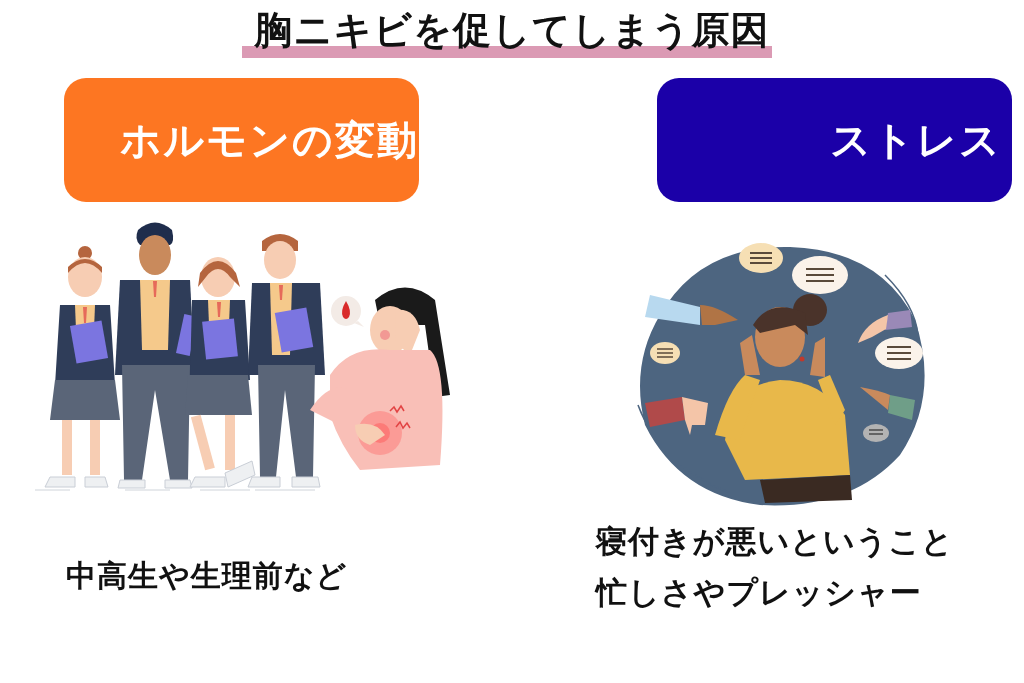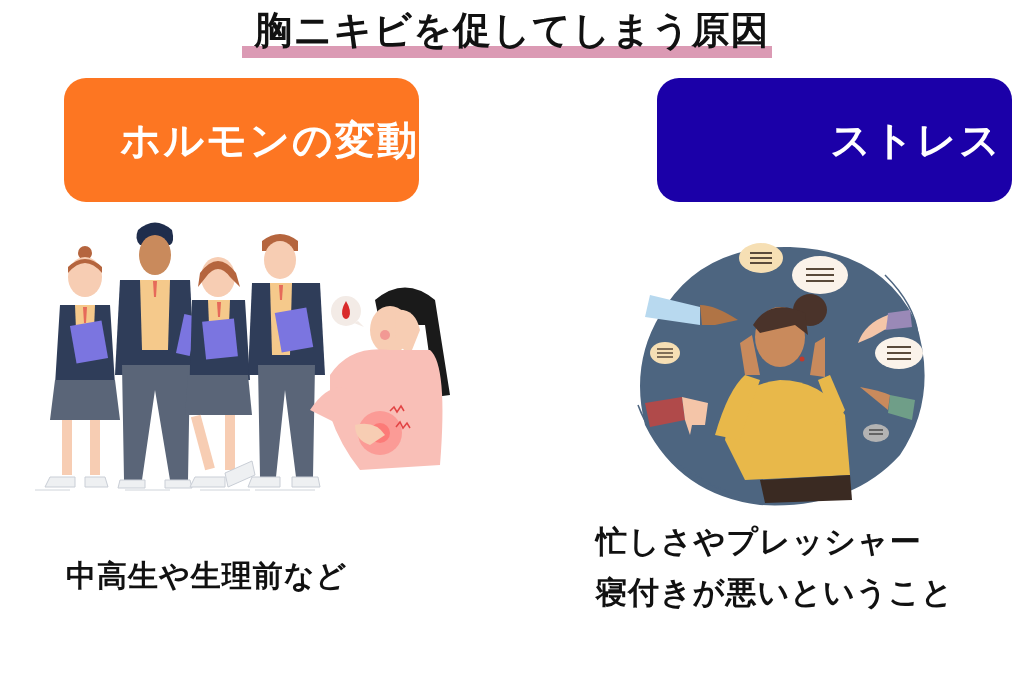--- a/index.html
+++ b/index.html
@@ -181,15 +181,15 @@
     <path d="M225 185 L210 150 L198 155 L215 200 Z" fill="#e8b84a"></path>
     <path d="M140 255 L230 250 L232 275 L145 278 Z" fill="#3a2a22"></path>
   </svg>
 </div>
 
 <div class="caption left">
   <div>中高生や生理前など</div>
 </div>
 
 <div class="caption right">
+  <div>寝付きが悪いということ</div>
   <div>忙しさやプレッシャー</div>
-  <div>寝付きが悪いということ</div>
 </div>
 
 </body></html>

